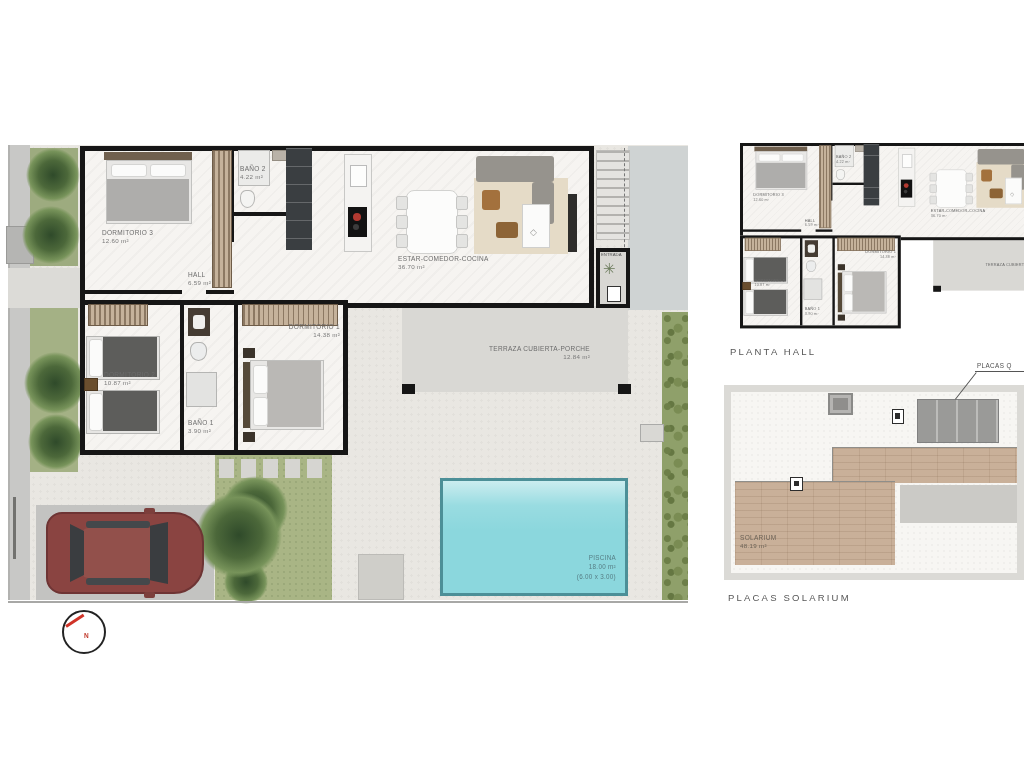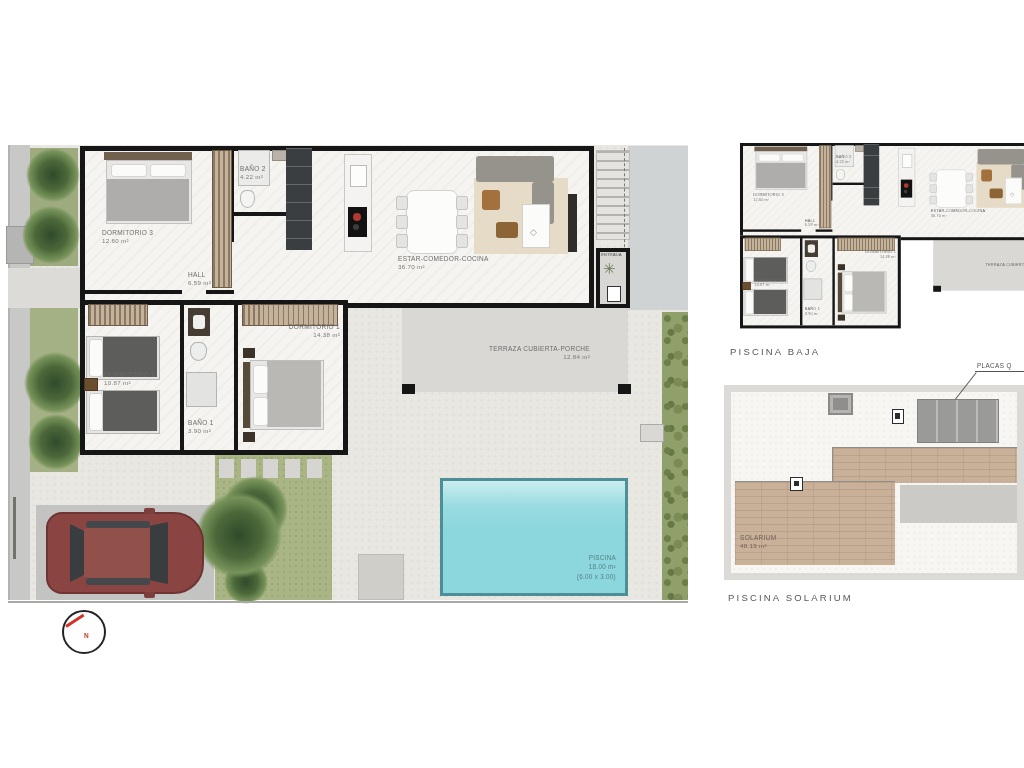--- a/index.html
+++ b/index.html
@@ -344,21 +344,21 @@
       <span>BAÑO 1</span>
       <span class="ar">3.90 m²</span>
     </div>
     <div class="lbl r" style="left:184px;top:176px;width:76px;">
       <span>DORMITORIO 1</span>
       <span class="ar">14.38 m²</span>
     </div>
   </div>
       </div>
   </div>
-  <div class="caption" style="left:730px;top:346px;">PISCINA BAJA</div>
+  <div class="caption" style="left:730px;top:346px;">PLANTA HALL</div>
 
   <div class="abs" style="left:724px;top:385px;width:300px;height:195px;background:#dbdad6;">
     <div class="abs" style="left:7px;top:7px;width:286px;height:181px;background:#f7f6f3;
                 background-image:radial-gradient(rgba(0,0,0,.028) 1px, transparent 1.2px);background-size:6px 6px;"></div>
 
     <div class="abs wood" style="left: 108px; top: 62px; width: 185px; height: 36px; border-top: 1.5px solid rgb(143, 142, 138); border-left: 1.5px solid rgb(143, 142, 138); box-sizing: border-box; background-color: rgb(201, 176, 153);"></div>
     <div class="abs wood" style="left: 11px; top: 96px; width: 160px; height: 84px; border-top: 1.5px solid rgb(143, 142, 138); box-sizing: border-box; background-color: rgb(201, 176, 153);"></div>
     <div class="abs" style="left:176px;top:100px;width:117px;height:38px;background:#cbcac6;"></div>
 
     <div class="abs" style="left:104px;top:8px;width:25px;height:22px;background:#b5b4b2;border:2px solid #8a8a88;box-sizing:border-box;">
@@ -375,15 +375,15 @@
     <div class="lbl" style="left:16px;top:148px;color:#6b6256;">
       <span>SOLARIUM</span>
       <span class="ar" style="color:#6b6256;">48.19 m²</span>
     </div>
   </div>
 
   <div class="leader" style="left:955px;top:399px;width:34px;transform:rotate(-52deg);transform-origin:0 0;"></div>
   <div class="leader" style="left:975px;top:371px;width:49px;"></div>
   <div class="callout" style="left:977px;top:362px;">PLACAS Q</div>
 
-  <div class="caption" style="left:728px;top:592px;">PISCINA SOLARIUM</div>
+  <div class="caption" style="left:728px;top:592px;">PLACAS SOLARIUM</div>
 
 </div>
 
 </body></html>

